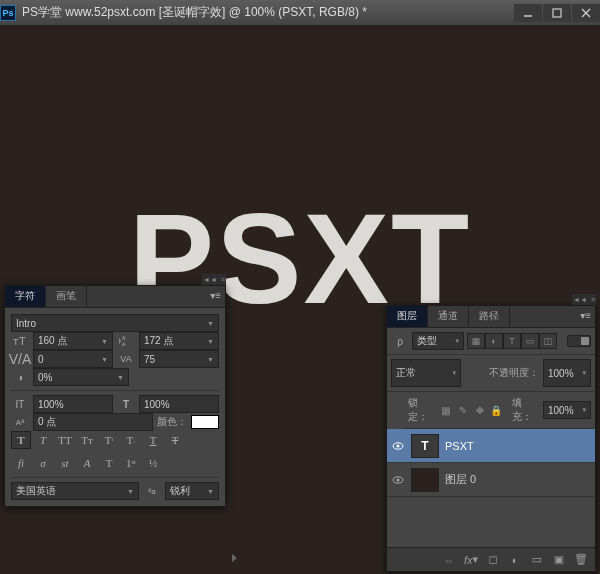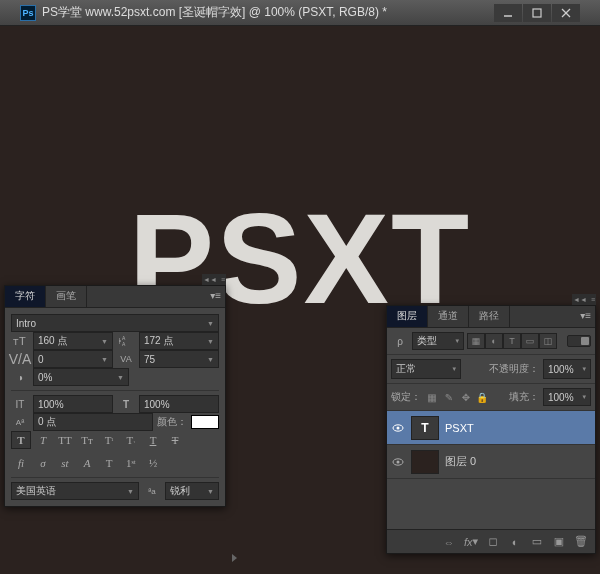--- a/index.html
+++ b/index.html
@@ -1,18 +1,18 @@
 <!DOCTYPE html>
 <html><head>
 <meta charset="utf-8">
 <style>
 * { box-sizing: border-box; margin: 0; padding: 0; }
 body { width: 600px; height: 574px; background: #2b221f; font-family: "Microsoft YaHei", Arial, sans-serif; font-size: 11px; color: #ccc; overflow: hidden; position: relative; }
 
-.titlebar { height: 26px; background: linear-gradient(#5c5c5c, #434343); display: flex; align-items: center; padding: 0 20px; border-bottom: 1px solid #222; }
+.titlebar { height: 26px; background: linear-gradient(#5c5c5c, #434343); display: flex; align-items: center; padding: 0 0; border-bottom: 1px solid #222; }
 .titlebar .logo { width: 16px; height: 16px; background: #001d33; color: #4db3ff; font-size: 9px; font-weight: bold; display: flex; align-items: center; justify-content: center; border: 1px solid #2a6fa8; }
 .titlebar .title { margin-left: 6px; flex: 1; font-size: 12px; color: #ddd; white-space: nowrap; overflow: hidden; }
 .winbtns { display: flex; gap: 1px; }
 .winbtn { width: 28px; height: 18px; background: #3a3a3a; display: flex; align-items: center; justify-content: center; color: #ccc; }
 .winbtn.close { background: #3a3a3a; }
 .winbtn svg { width: 10px; height: 10px; }
 
 .canvas-area { position: absolute; top: 26px; left: 4px; right: 4px; bottom: 4px; background: #2b221f; display: flex; align-items: center; justify-content: center; }
 .big-text { font-size: 128px; font-weight: 900; color: #dcdad6; letter-spacing: 2px; font-family: Arial Black, sans-serif; margin-top: -80px; }
 
@@ -40,22 +40,22 @@
 
 .layers-panel { right: 4px; top: 305px; width: 210px; }
 .layers-body { }
 .filter-row { padding: 4px; display: flex; align-items: center; gap: 3px; border-bottom: 1px solid #333; }
 .filter-icons { display: flex; gap: 0; }
 .ficon { width: 18px; height: 16px; border: 1px solid #222; background: #3a3a3a; display: flex; align-items: center; justify-content: center; font-size: 9px; color: #888; }
 .toggle-switch { width: 24px; height: 12px; background: #333; border: 1px solid #222; margin-left: auto; position: relative; border-radius: 2px; }
 .toggle-switch::after { content: ''; position: absolute; right: 1px; top: 1px; width: 8px; height: 8px; background: #888; border-radius: 1px; }
 .blend-row { padding: 4px; display: flex; align-items: center; gap: 4px; border-bottom: 1px solid #333; }
 .lbl { color: #aaa; }
-.blend-row .select { height: 20px; }
-.lock-row { padding: 4px; display: flex; align-items: center; gap: 4px; border-bottom: 1px solid #333; }
+.blend-row .select { height: 28px; }
+.lock-row { padding: 4px; display: flex; align-items: center; gap: 4px; border-bottom: 1px solid #333; margin-left: 17px; }
 .lock-icons { display: flex; gap: 3px; }
 .licon { width: 14px; height: 14px; display: flex; align-items: center; justify-content: center; color: #888; font-size: 10px; }
 
 .layer-list { }
 .layer-item { height: 34px; display: flex; align-items: center; border-bottom: 1px solid #333; padding: 0 4px; gap: 6px; }
 .layer-item.selected { background: #5a7aa8; color: #fff; }
 .eye { width: 14px; height: 14px; display: flex; align-items: center; justify-content: center; }
 .thumb { width: 28px; height: 24px; background: #2b221f; border: 1px solid #222; display: flex; align-items: center; justify-content: center; font-size: 12px; }
 .thumb.text { background: #3a3a3a; color: #fff; font-weight: bold; }
 .layer-name { flex: 1; font-size: 11px; }

